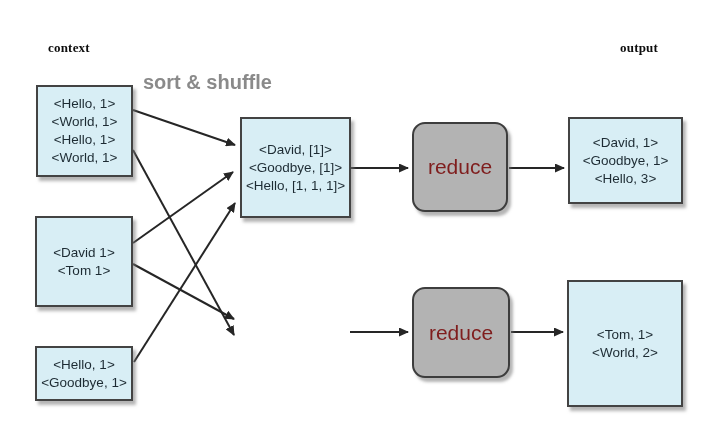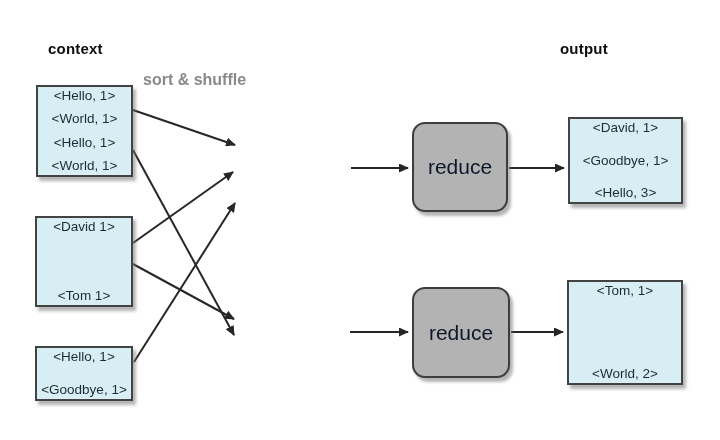--- a/index.html
+++ b/index.html
@@ -10,61 +10,61 @@
   }
   #canvas {
     position: relative;
     width: 720px;
     height: 440px;
     background: #ffffff;
     overflow: hidden;
   }
   .hdr {
     position: absolute;
-    font-size: 15px;
+    font-size: 13px;
     color: #0e0e0e;
     font-weight: 600;
     letter-spacing: 0.2px;
+    font-family: Liberation Serif, serif;
   }
   .shuffle-lbl {
     position: absolute;
-    font-size: 16px;
+    font-size: 20px;
     color: #8a8a8a;
     font-weight: 600;
   }
   .box {
     position: absolute;
     box-sizing: border-box;
     display: flex;
     flex-direction: column;
     align-items: center;
     justify-content: center;
     text-align: center;
   }
   .blue {
     background: #d8eef5;
     border: 2px solid #434343;
     box-shadow: 3px 4px 3px rgba(120,120,120,0.55);
-    justify-content: space-between;
   }
   .blue .line {
     font-size: 13.5px;
     line-height: 18px;
     color: #1d2b33;
     white-space: nowrap;
   }
   .reduce {
     background: #b3b3b3;
     border: 2px solid #3d3d3d;
     border-radius: 13px;
     box-shadow: 3px 4px 3px rgba(120,120,120,0.55);
   }
   .reduce .reduce-label {
     font-size: 21px;
-    color: #0f172a;
+    color: #7f1d1d;
   }
   #arrows {
     position: absolute;
     left: 0;
     top: 0;
     width: 720px;
     height: 440px;
     pointer-events: none;
   }
   .watermark {
@@ -94,54 +94,59 @@
     <line x1="133" y1="264" x2="234" y2="319" stroke="#262626" stroke-width="2" marker-end="url(#ah)"></line>
     <line x1="134" y1="362" x2="235" y2="203" stroke="#262626" stroke-width="2" marker-end="url(#ah)"></line>
     <line x1="351" y1="168" x2="408" y2="168" stroke="#262626" stroke-width="2" marker-end="url(#ah)"></line>
     <line x1="509" y1="168" x2="564" y2="168" stroke="#262626" stroke-width="2" marker-end="url(#ah)"></line>
     <line x1="350" y1="332" x2="408" y2="332" stroke="#262626" stroke-width="2" marker-end="url(#ah)"></line>
     <line x1="511" y1="332" x2="563" y2="332" stroke="#262626" stroke-width="2" marker-end="url(#ah)"></line>
   </svg>
 
   <div class="hdr" style="left:48px; top:40px;">context</div>
   <div class="shuffle-lbl" style="left:143px; top:71px;">sort &amp; shuffle</div>
-  <div class="hdr" style="left:560px; top:40px;">output</div>
+  <div class="hdr" style="left:620px; top:40px;">output</div>
 
   <div class="box blue" style="left:36px; top:85px; width:97px; height:92px;">
     <div class="line">&lt;Hello, 1&gt;</div>
     <div class="line">&lt;World, 1&gt;</div>
     <div class="line">&lt;Hello, 1&gt;</div>
     <div class="line">&lt;World, 1&gt;</div>
   </div>
 
   <div class="box blue" style="left:35px; top:216px; width:98px; height:91px;">
     <div class="line">&lt;David 1&gt;</div>
     <div class="line">&lt;Tom 1&gt;</div>
   </div>
 
   <div class="box blue" style="left:35px; top:346px; width:98px; height:55px;">
     <div class="line">&lt;Hello, 1&gt;</div>
     <div class="line">&lt;Goodbye, 1&gt;</div>
   </div>
 
+  <div class="box blue" style="left:240px; top:117px; width:111px; height:101px;">
+    <div class="line">&lt;David, [1]&gt;</div>
+    <div class="line">&lt;Goodbye, [1]&gt;</div>
+    <div class="line">&lt;Hello, [1, 1, 1]&gt;</div>
+  </div>
 
 
   <div class="box reduce" style="left:412px; top:122px; width:96px; height:90px;">
     <span class="reduce-label">reduce</span>
   </div>
 
   <div class="box reduce" style="left:412px; top:287px; width:98px; height:91px;">
     <span class="reduce-label">reduce</span>
   </div>
 
   <div class="box blue" style="left:568px; top:117px; width:115px; height:87px;">
     <div class="line">&lt;David, 1&gt;</div>
     <div class="line">&lt;Goodbye, 1&gt;</div>
     <div class="line">&lt;Hello, 3&gt;</div>
   </div>
 
-  <div class="box blue" style="left:567px; top:280px; width:116px; height:105px;">
+  <div class="box blue" style="left:567px; top:280px; width:116px; height:127px;">
     <div class="line">&lt;Tom, 1&gt;</div>
     <div class="line">&lt;World, 2&gt;</div>
   </div>
 
 
 </div>
 
 </body></html>

